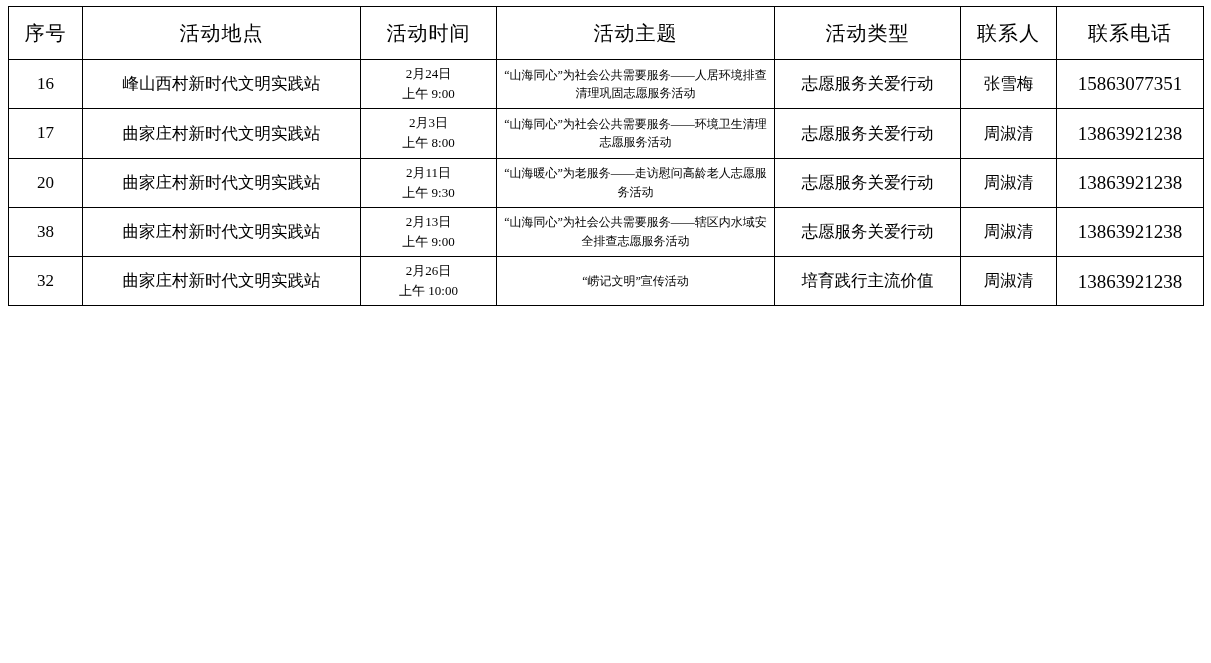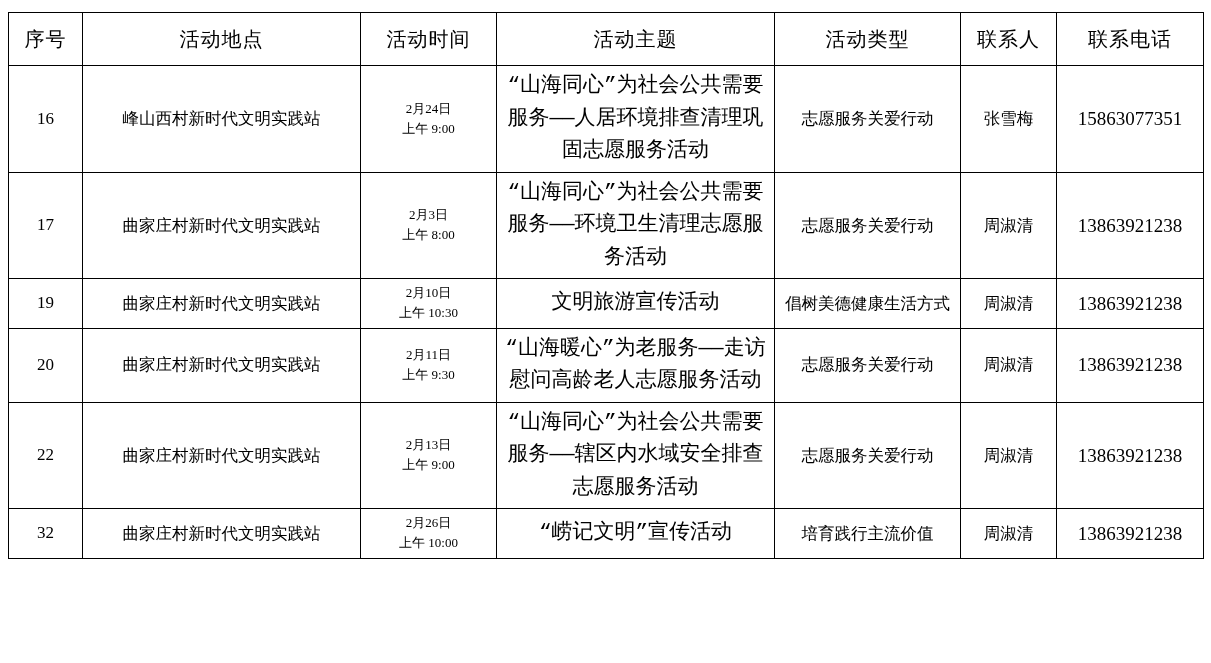--- a/index.html
+++ b/index.html
@@ -11,21 +11,21 @@
     width: 1211px;
     height: 663px;
     font-family: "Liberation Serif", "DejaVu Serif", serif;
     color: #000000;
     overflow: hidden;
   }
   .sheet {
     width: 1211px;
     height: 499px;
     box-sizing: border-box;
-    padding: 12px 8px 0 8px;
+    padding: 6px 8px 0 8px;
   }
   table.activity-table {
     border-collapse: collapse;
     table-layout: fixed;
     width: 1195px;
     margin: 0;
   }
   table.activity-table th,
   table.activity-table td {
     border: 1px solid #000000;
@@ -48,21 +48,21 @@
   col.c-place   { width: 278px; }
   col.c-time    { width: 136px; }
   col.c-theme   { width: 278px; }
   col.c-type    { width: 186px; }
   col.c-person  { width: 96px; }
   col.c-phone   { width: 147px; }
 
   td.idx    { font-size: 17px; margin-left: 16px; }
   td.place  { font-size: 16.5px; }
   td.time   { font-size: 13px; line-height: 1.6; }
-  td.theme  { font-size: 21px; line-height: 1.62; padding-left: 8px; padding-right: 8px; font-family: Liberation Mono, monospace; }
+  td.theme  { font-size: 12px; line-height: 1.62; padding-left: 8px; padding-right: 8px; }
   td.type   { font-size: 16.5px; line-height: 1.6; }
   td.person { font-size: 16.5px; }
   td.phone  { font-size: 19px; font-family: Liberation Serif, serif; }
 
   .time-line { display: block; }
 </style>
 </head>
 <body>
 
 <div class="sheet">
@@ -106,45 +106,33 @@
         <td class="time">
           <span class="time-line">2月3日</span>
           <span class="time-line">上午 8:00</span>
         </td>
         <td class="theme">“山海同心”为社会公共需要服务——环境卫生清理志愿服务活动</td>
         <td class="type">志愿服务关爱行动</td>
         <td class="person">周淑清</td>
         <td class="phone">13863921238</td>
       </tr>
       <tr>
-        <td class="idx">19</td>
-        <td class="place">曲家庄村新时代文明实践站</td>
-        <td class="time">
-          <span class="time-line">2月10日</span>
-          <span class="time-line">上午 10:30</span>
-        </td>
-        <td class="theme">文明旅游宣传活动</td>
-        <td class="type">倡树美德健康生活方式</td>
-        <td class="person">周淑清</td>
-        <td class="phone">13863921238</td>
-      </tr>
-      <tr>
         <td class="idx">20</td>
         <td class="place">曲家庄村新时代文明实践站</td>
         <td class="time">
           <span class="time-line">2月11日</span>
           <span class="time-line">上午 9:30</span>
         </td>
         <td class="theme">“山海暖心”为老服务——走访慰问高龄老人志愿服务活动</td>
         <td class="type">志愿服务关爱行动</td>
         <td class="person">周淑清</td>
         <td class="phone">13863921238</td>
       </tr>
       <tr>
-        <td class="idx">22</td>
+        <td class="idx">38</td>
         <td class="place">曲家庄村新时代文明实践站</td>
         <td class="time">
           <span class="time-line">2月13日</span>
           <span class="time-line">上午 9:00</span>
         </td>
         <td class="theme">“山海同心”为社会公共需要服务——辖区内水域安全排查志愿服务活动</td>
         <td class="type">志愿服务关爱行动</td>
         <td class="person">周淑清</td>
         <td class="phone">13863921238</td>
       </tr>

